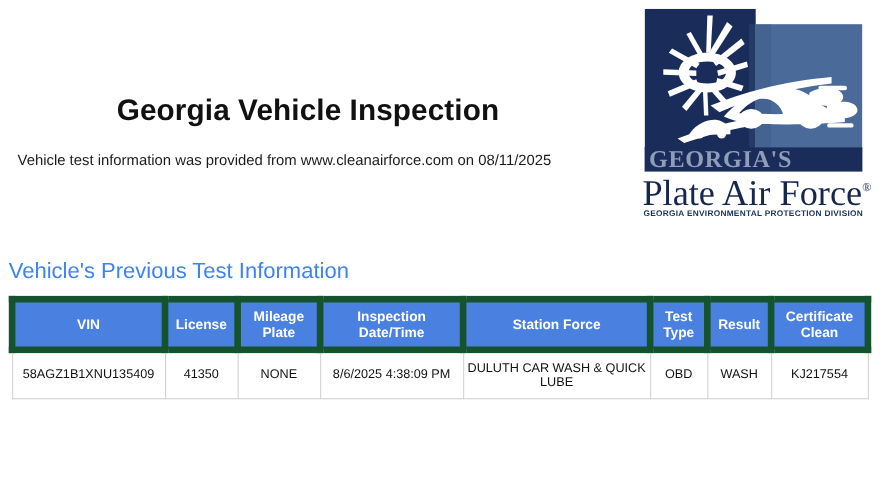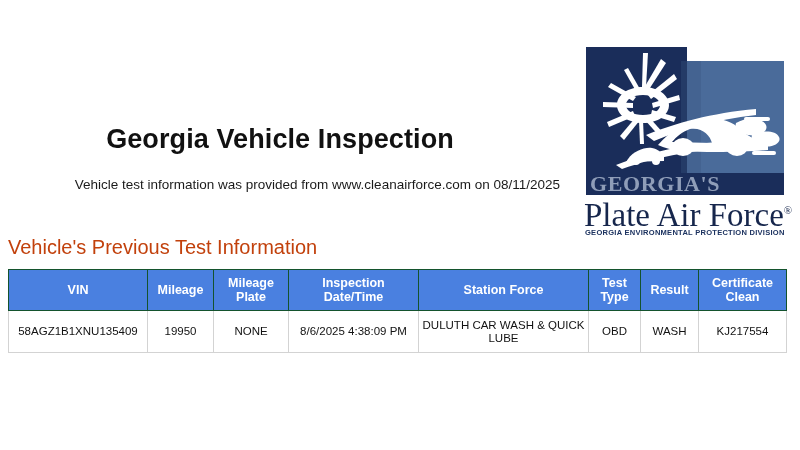--- a/index.html
+++ b/index.html
@@ -13,41 +13,40 @@
     font-family: "Liberation Sans", sans-serif;
     color: #000000;
     overflow: hidden;
     position: relative;
   }
 
   
   .header-area {
     position: relative;
     height: 210px;
-    margin-top: 39px;
   }
 
   .page-title {
     position: absolute;
     left: 0;
     top: 85px;
     width: 560px;
     text-align: center;
     font-size: 27px;
     font-weight: bold;
     letter-spacing: 0.1px;
     color: #111111;
   }
 
   .subtitle {
     position: absolute;
-    left: 0;
+    left: 16px;
     top: 138px;
     width: 560px;
-    text-align: right;
+    text-align: left;
     font-size: 13.5px;
     color: #1b1b1b;
   }
 
   
   .logo {
     position: absolute;
     left: 578px;
     top: 8px;
     width: 214px;
@@ -109,21 +108,21 @@
     transform: scaleX(1.02);
     transform-origin: left center;
   }
 
   
   .section-heading {
     position: absolute;
     left: 8px;
     top: 236px;
     font-size: 20px;
-    color: #c2410c;
+    color: #3b82f6;
   }
 
   
   .results-table {
     position: absolute;
     left: 8px;
     top: 269px;
     width: 778px;
     border-collapse: collapse;
     table-layout: fixed;
@@ -131,21 +130,21 @@
   }
   .results-table th {
     background: #4a80e0;
     color: #ffffff;
     font-weight: bold;
     font-size: 12.5px;
     text-align: center;
     vertical-align: middle;
     padding: 4px 2px;
     height: 32px;
-    border: 1px solid #14532d;
+    border: 6px solid #14532d;
     line-height: 14px;
   }
   .results-table td {
     background: #ffffff;
     color: #121212;
     text-align: center;
     vertical-align: middle;
     padding: 5px 3px;
     height: 31px;
     border: 1px solid #d3d3d3;
@@ -239,33 +238,33 @@
       <col class="col-plate">
       <col class="col-date">
     <col class="col-station">
       <col class="col-testtype">
       <col class="col-result">
       <col class="col-cert">
   </colgroup>
   <thead>
     <tr>
       <th>VIN</th>
-      <th>Mileage</th>
+      <th>License</th>
       <th>Mileage Plate</th>
       <th>Inspection Date/Time</th>
       <th>Station Force</th>
       <th>Test Type</th>
       <th>Result</th>
       <th>Certificate Clean</th>
     </tr>
   </thead>
   <tbody>
     <tr>
       <td>58AGZ1B1XNU135409</td>
-      <td>19950</td>
+      <td>41350</td>
       <td>NONE</td>
       <td>8/6/2025 4:38:09 PM</td>
       <td>DULUTH CAR WASH &amp; QUICK LUBE</td>
       <td>OBD</td>
       <td>WASH</td>
       <td>KJ217554</td>
     </tr>
   </tbody>
 </table>
 

